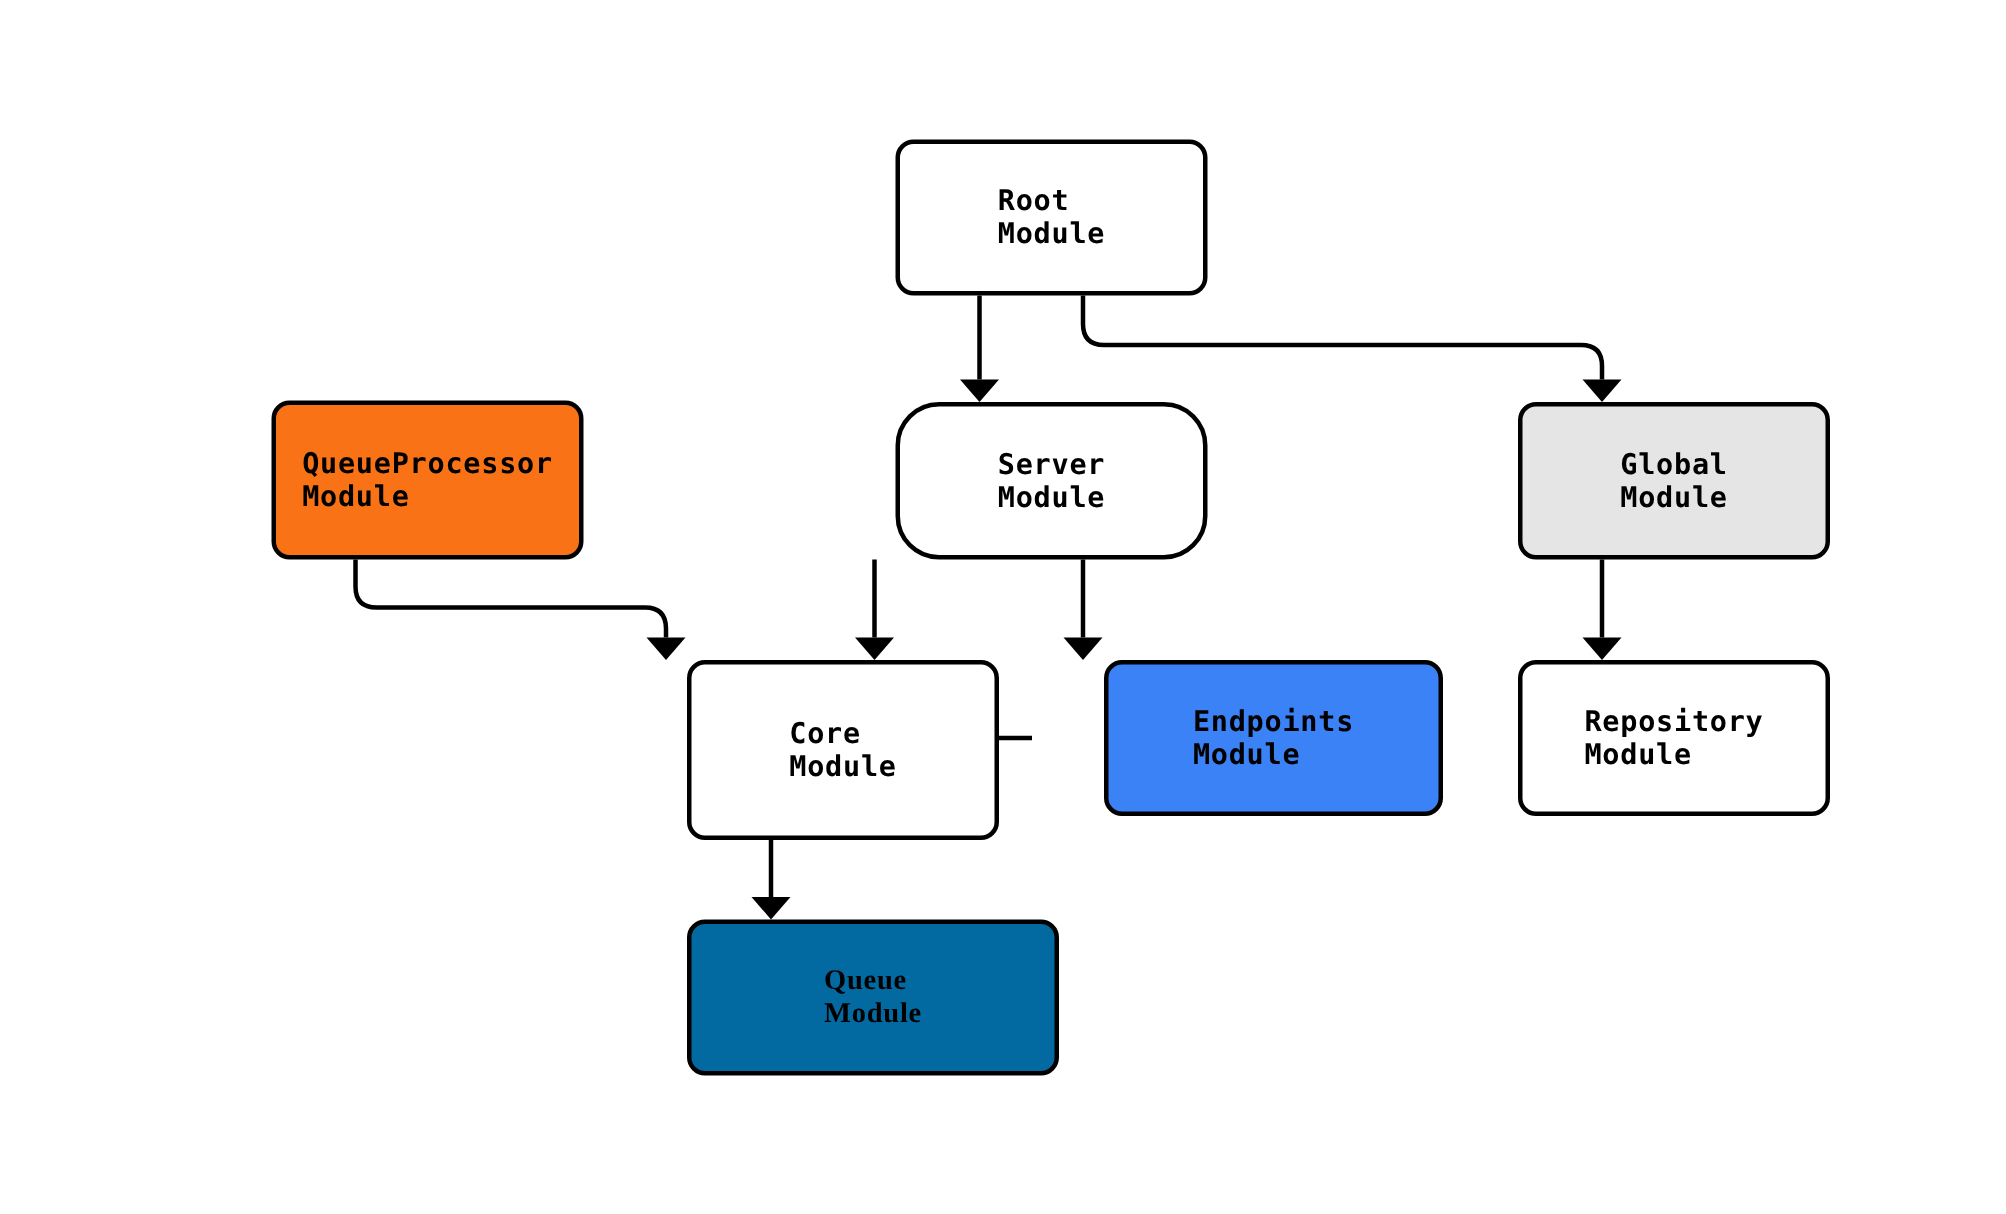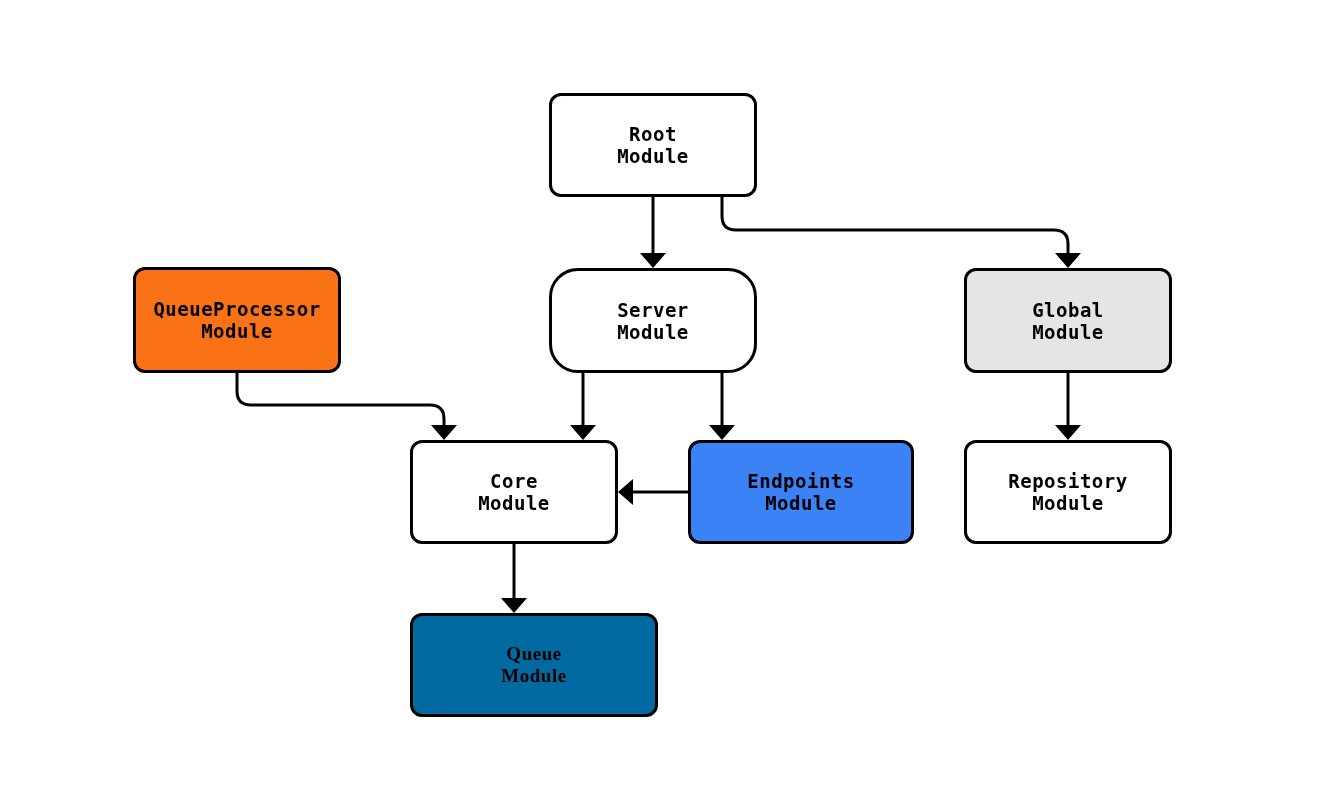--- a/index.html
+++ b/index.html
@@ -19,21 +19,22 @@
     height: 809px;
   }
   .node {
     position: absolute;
     background: #ffffff;
     border: 3px solid #000000;
     border-radius: 12px;
     display: flex;
     align-items: center;
     justify-content: center;
-    text-align: center;
+    text-align: left;
+    margin-left: 48px;
   }
   .node-label {
     font-weight: bold;
     font-size: 19px;
     line-height: 22px;
     letter-spacing: 0.5px;
     color: #000000;
     white-space: pre-line;
   }
 </style>
@@ -69,21 +70,21 @@
 Module</span>
       </div>
       <div class="node" style="left: 549px; top: 268px; width: 208px; height: 105px; border-color: rgb(0, 0, 0); border-width: 3px; background: rgb(255, 255, 255); border-radius: 29px;">
         <span class="node-label">Server
 Module</span>
       </div>
       <div class="node" style="left: 964px; top: 268px; width: 208px; height: 105px; border-color: rgb(0, 0, 0); border-width: 3px; background: #e5e5e5;">
         <span class="node-label">Global
 Module</span>
       </div>
-      <div class="node" style="left: 410px; top: 440px; width: 208px; height: 104px; border-color: rgb(0, 0, 0); border-width: 3px; background: rgb(255, 255, 255);">
+      <div class="node" style="left: 410px; top: 440px; width: 208px; height: 120px; border-color: rgb(0, 0, 0); border-width: 3px; background: rgb(255, 255, 255);">
         <span class="node-label">Core
 Module</span>
       </div>
       <div class="node" style="left: 688px; top: 440px; width: 226px; height: 104px; border-color: rgb(0, 0, 0); border-width: 3px; background: #3b82f6;">
         <span class="node-label">Endpoints
 Module</span>
       </div>
       <div class="node" style="left: 964px; top: 440px; width: 208px; height: 104px; border-color: rgb(0, 0, 0); border-width: 3px; background: rgb(255, 255, 255);">
         <span class="node-label">Repository
 Module</span>

